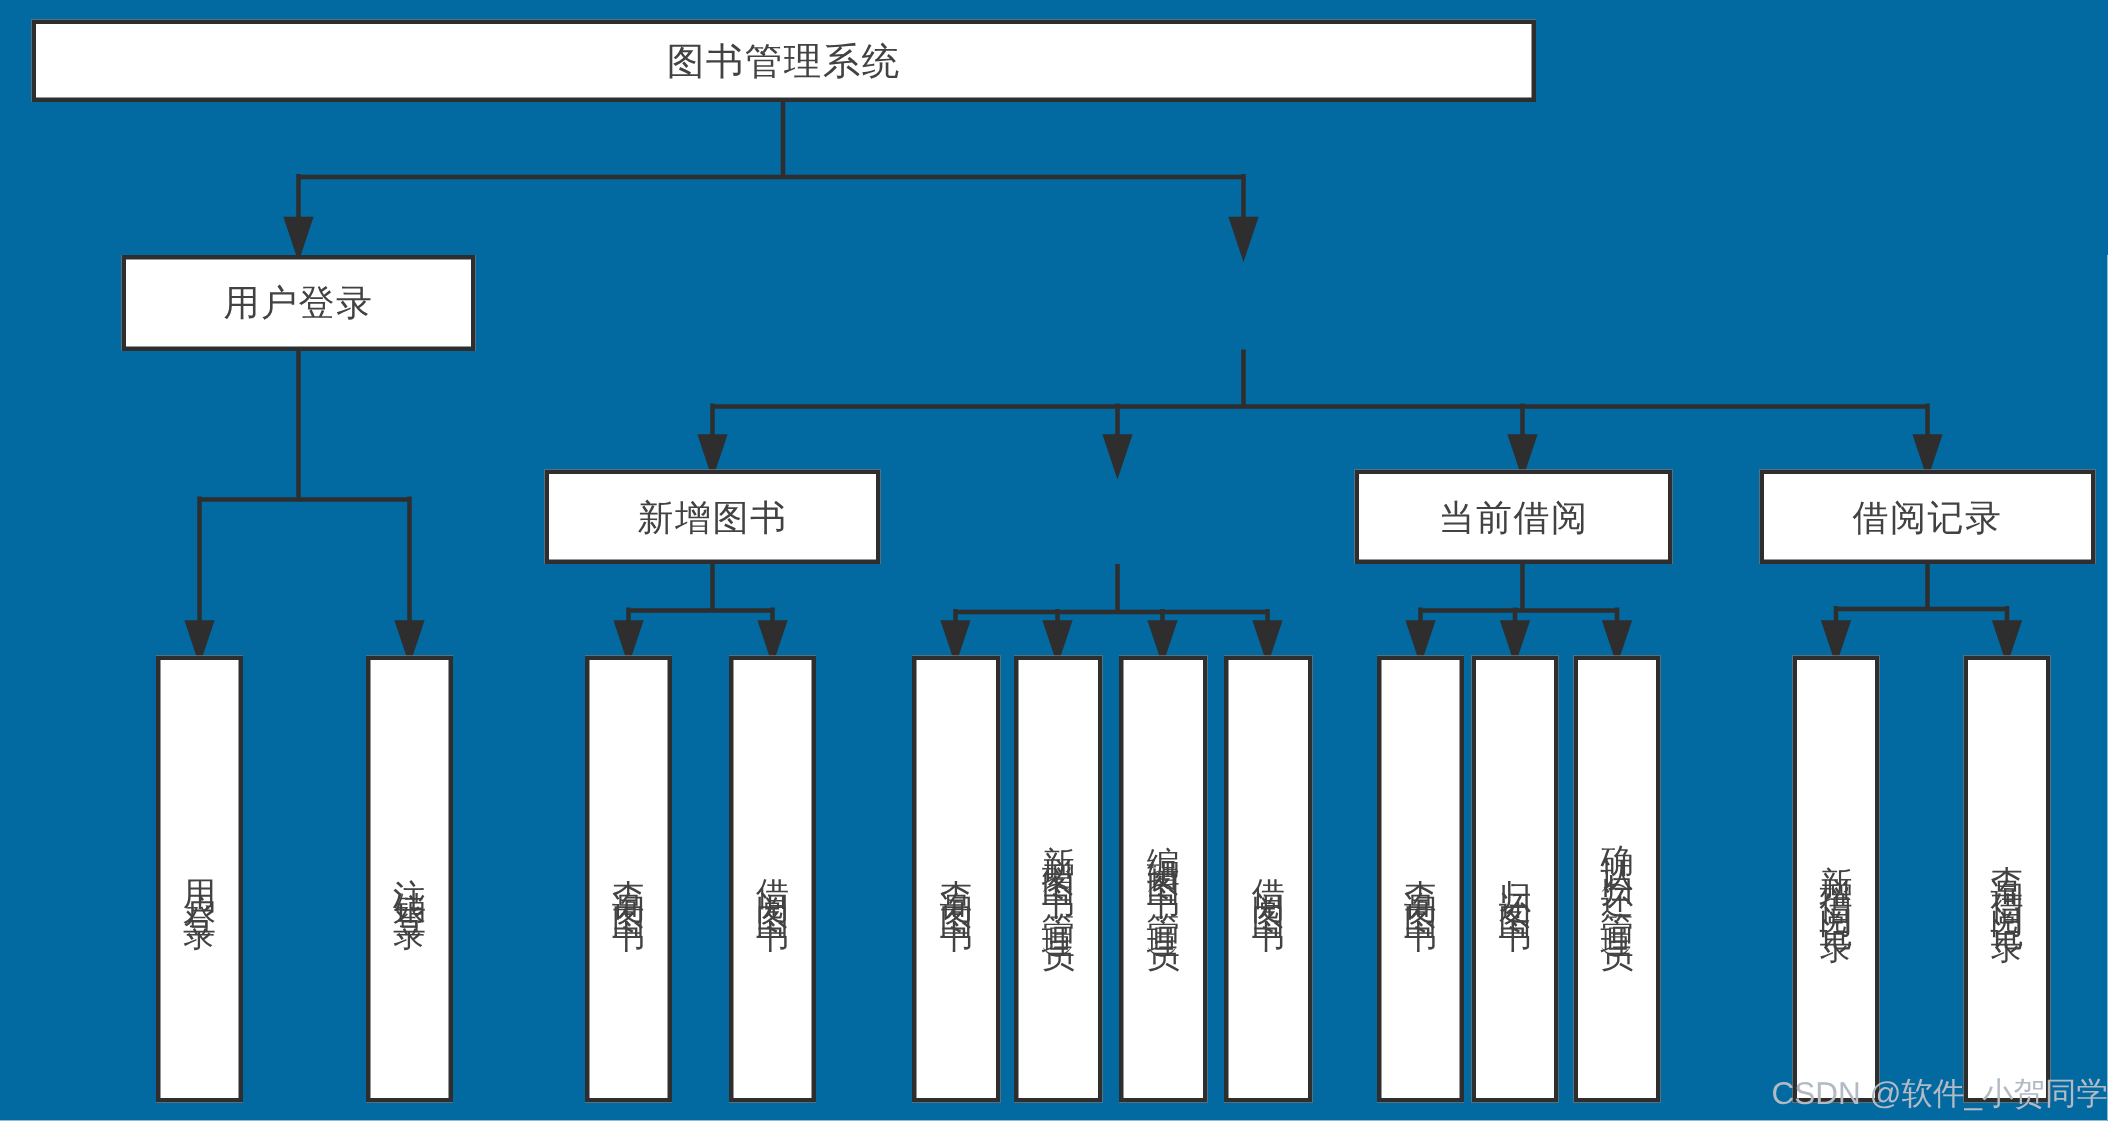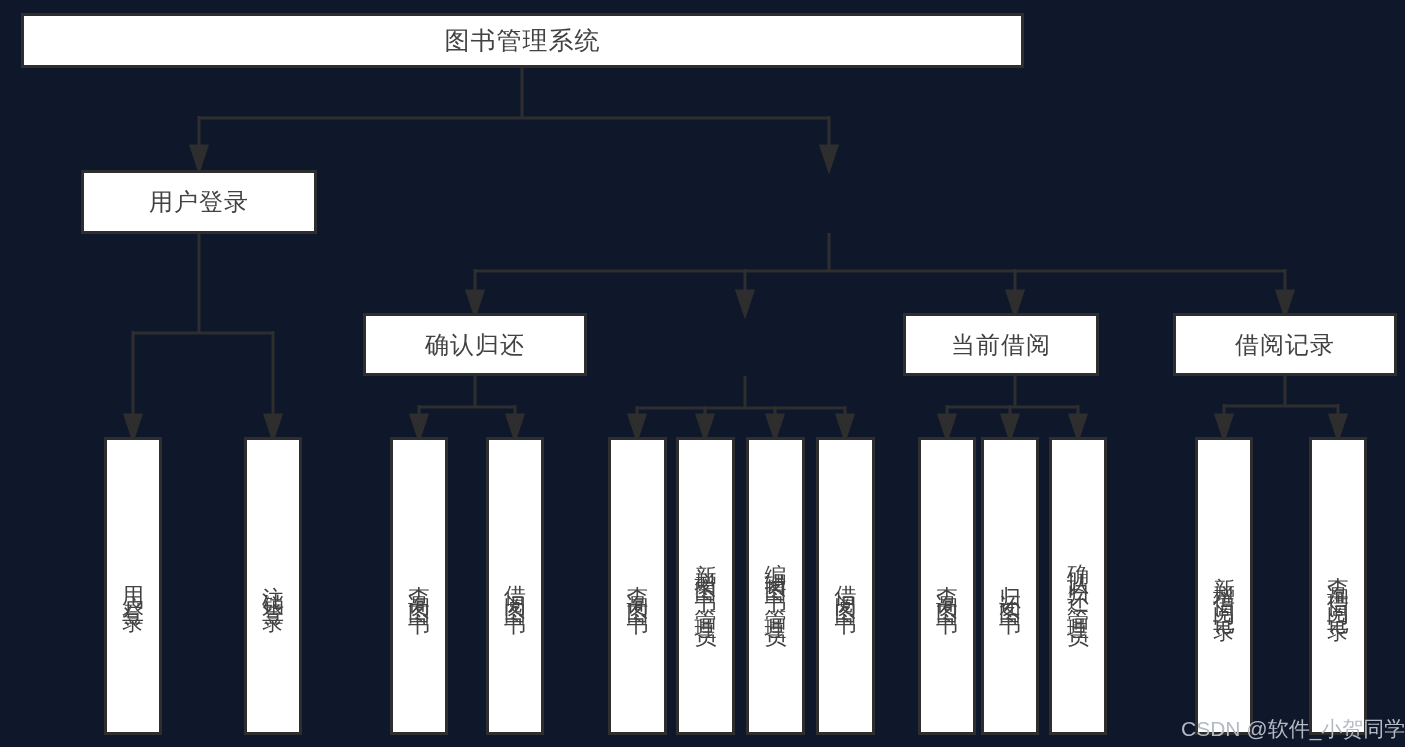--- a/index.html
+++ b/index.html
@@ -1,20 +1,20 @@
 <!DOCTYPE html>
 <html><head>
 <meta charset="utf-8">
 <style>
   html, body { margin: 0; padding: 0; background: #ffffff; }
   .canvas {
     position: relative;
     width: 1405px;
     height: 747px;
-    background: #0f172a;
+    background: #0369a1;
     font-family: "Liberation Sans", sans-serif;
     overflow: hidden;
   }
   svg.connectors {
     position: absolute;
     left: 0; top: 0;
     width: 1405px; height: 747px;
     z-index: 0;
   }
   .box {
@@ -109,23 +109,23 @@
 
   <div class="box h root" style="left:21px;top:13px;width:1003px;height:55px">
     <span>图书管理系统</span>
   </div>
 
   <div class="box h" style="left:81px;top:170px;width:236px;height:64px">
     <span>用户登录</span>
   </div>
 
   <div class="box h" style="left:363px;top:313px;width:224px;height:63px">
-    <span>确认归还</span>
+    <span>新增图书</span>
   </div>
-  <div class="box h" style="left:903px;top:313px;width:196px;height:63px">
+  <div class="box h" style="left:903px;top:313px;width:212px;height:63px">
     <span>当前借阅</span>
   </div>
   <div class="box h" style="left:1173px;top:313px;width:224px;height:63px">
     <span>借阅记录</span>
   </div>
 
   <div class="box v" style="left:104px;top:437px;width:58px;height:298px">
     <span>用户登录</span>
   </div>
   <div class="box v" style="left:244px;top:437px;width:58px;height:298px">

